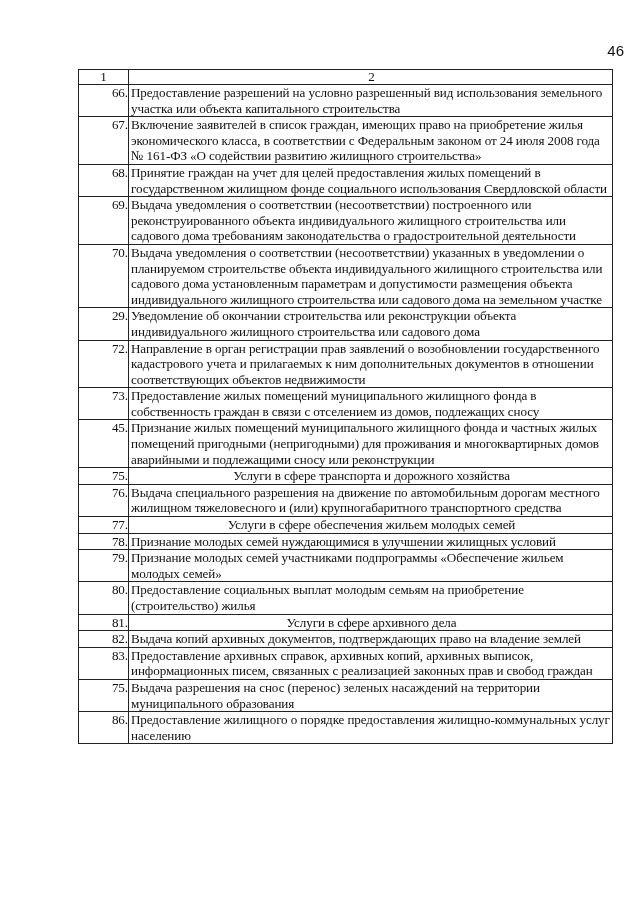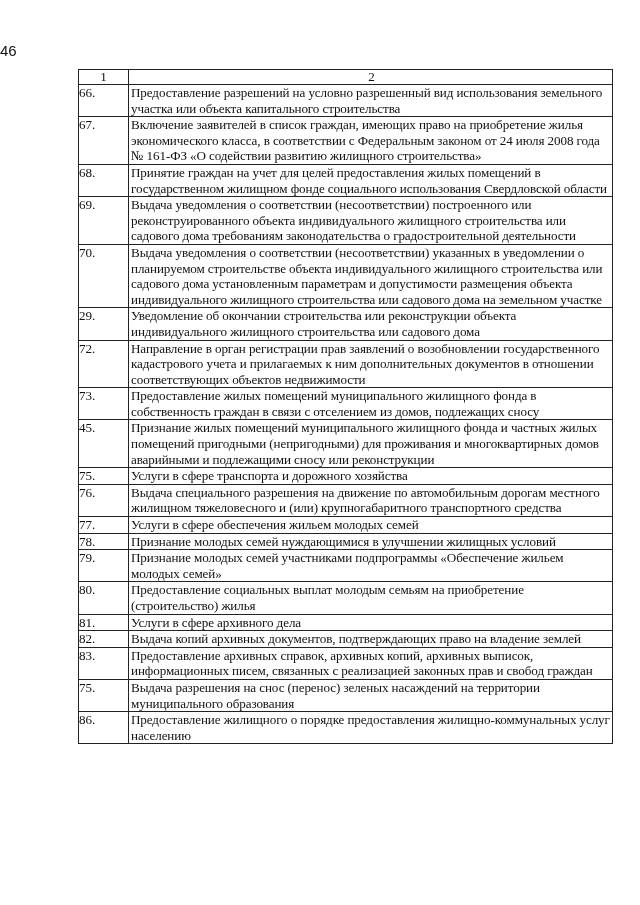--- a/index.html
+++ b/index.html
@@ -13,21 +13,21 @@
       position: relative;
       overflow: hidden;
       font-family: "Liberation Serif", "DejaVu Serif", serif;
       color: #111111;
     }
     .page-number {
       position: absolute;
       left: 0;
       width: 624px;
       top: 42px;
-      text-align: left;
+      text-align: right;
       font-family: "Liberation Sans", "DejaVu Sans", sans-serif;
       font-size: 15px;
       line-height: 18px;
     }
     table.services {
       position: absolute;
       left: 78px;
       top: 69px;
       width: 534px;
       border-collapse: collapse;
@@ -38,29 +38,29 @@
     table.services col.c1 { width: 50px; }
     table.services col.c2 { width: 484px; }
     table.services td {
       border: 1.2px solid #222222;
       padding: 0 0 0 2px;
       vertical-align: top;
       white-space: normal;
       letter-spacing: -0.1px;
     }
     table.services td.num {
-      text-align: left;
+      text-align: right;
       padding: 0;
     }
     table.services tr.head td {
       text-align: center;
       line-height: 14px;
     }
     table.services tr.section td.text {
-      text-align: left;
+      text-align: center;
       margin-left: 36px;
     }
   </style>
 </head>
 <body>
 
 <div class="page-number">46</div>
 
 <table class="services">
   <colgroup>

